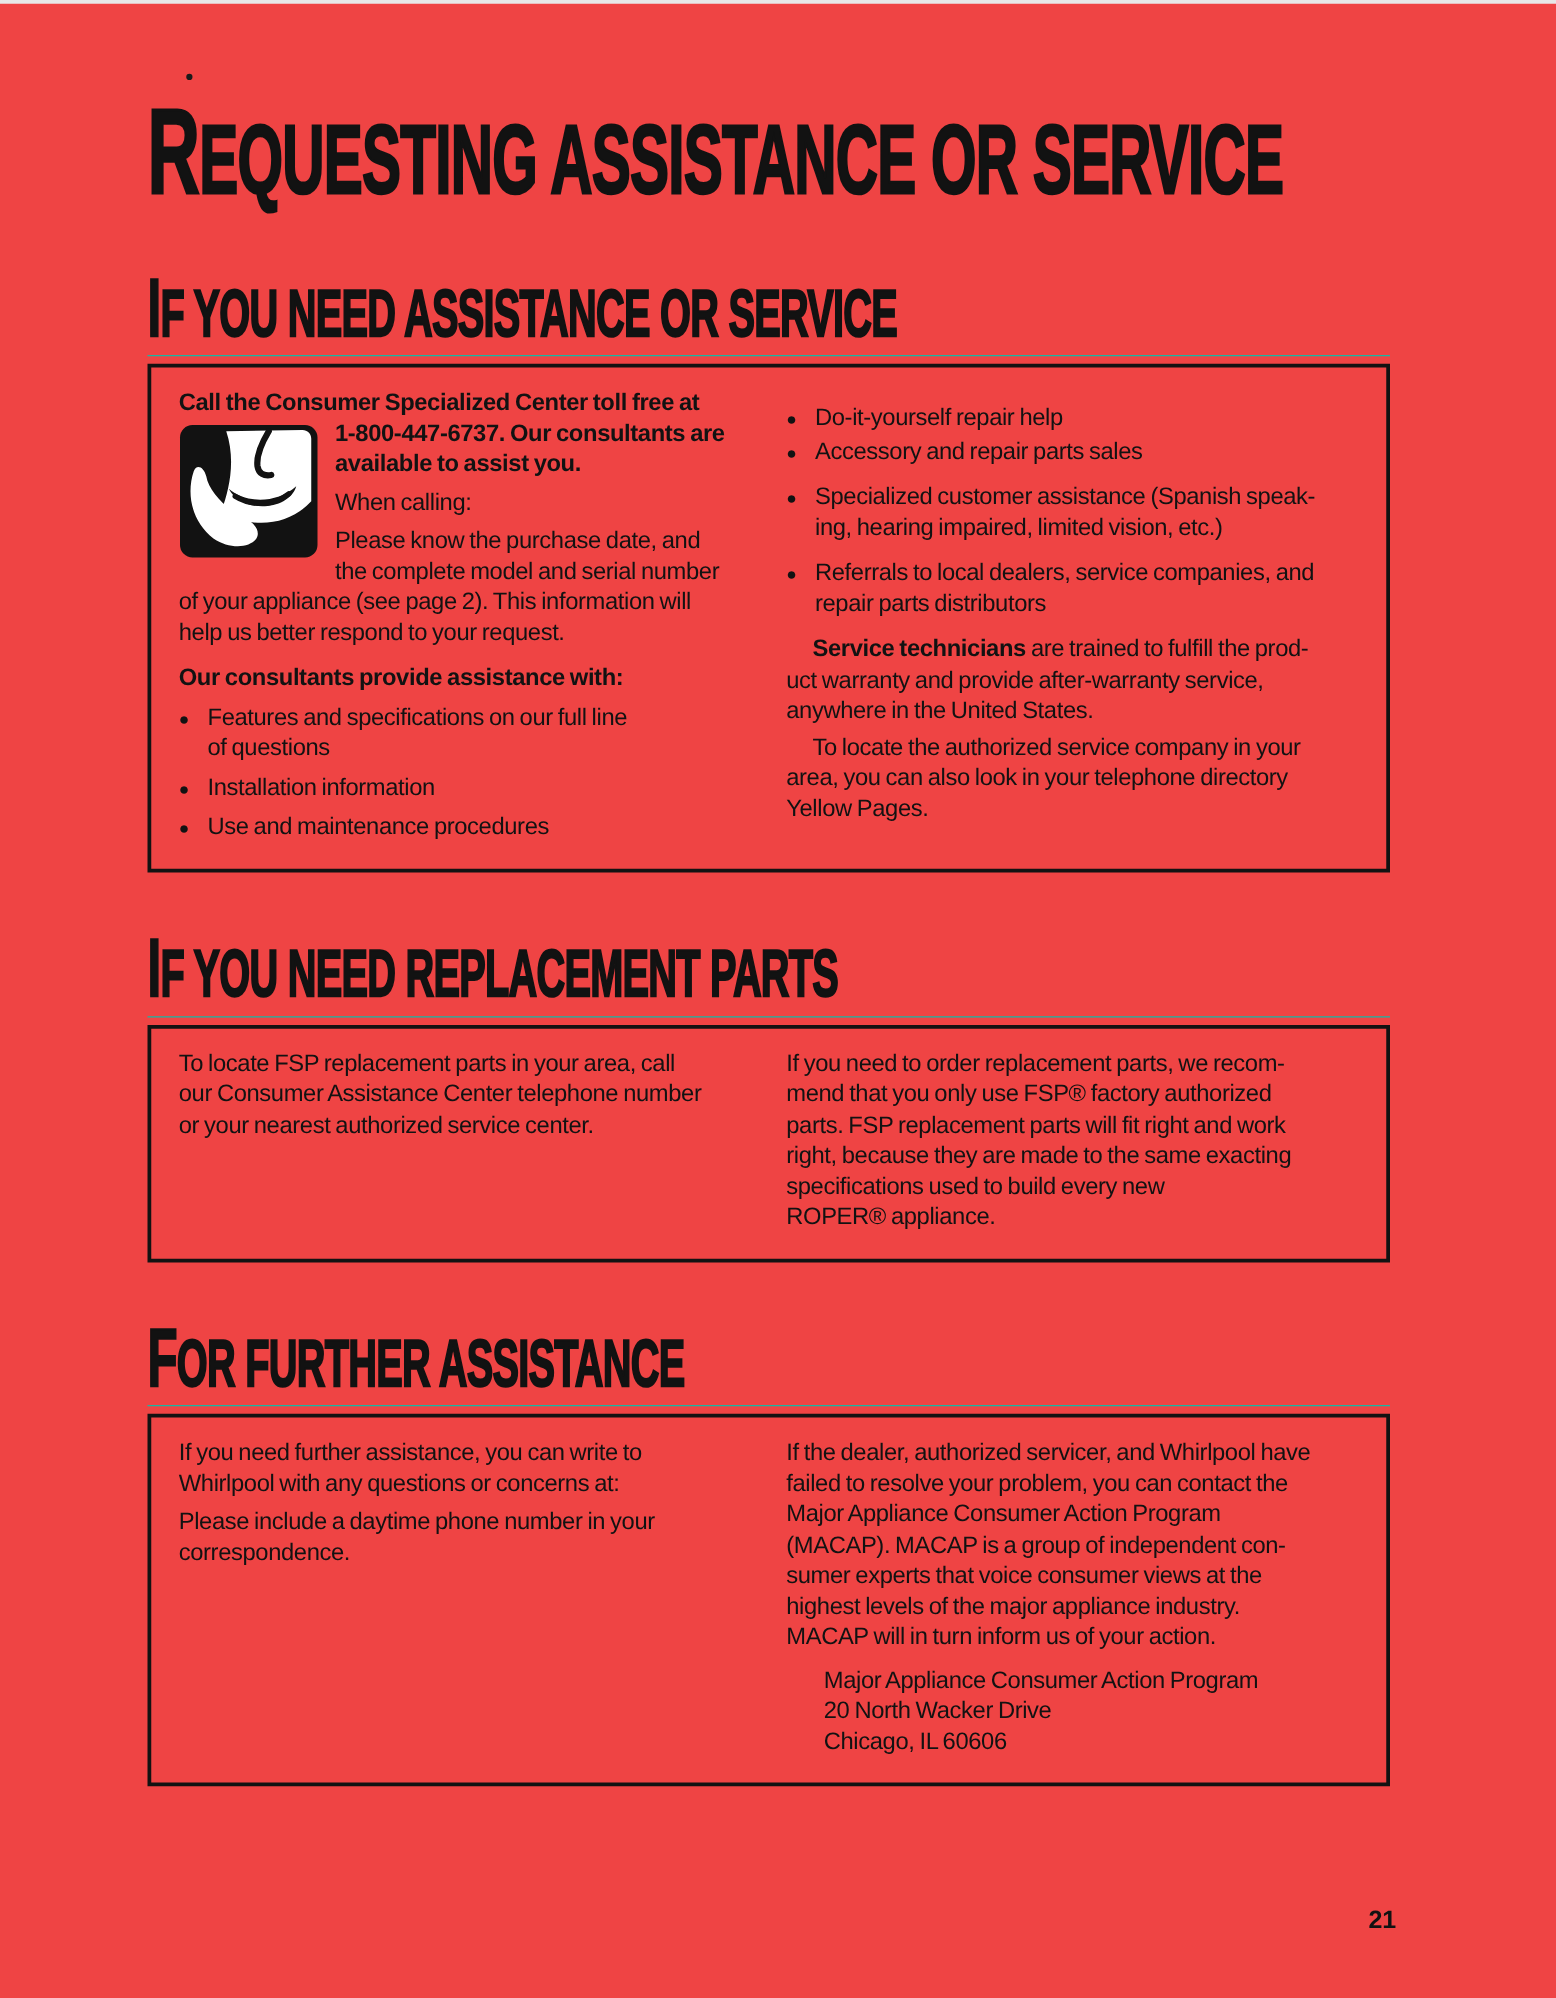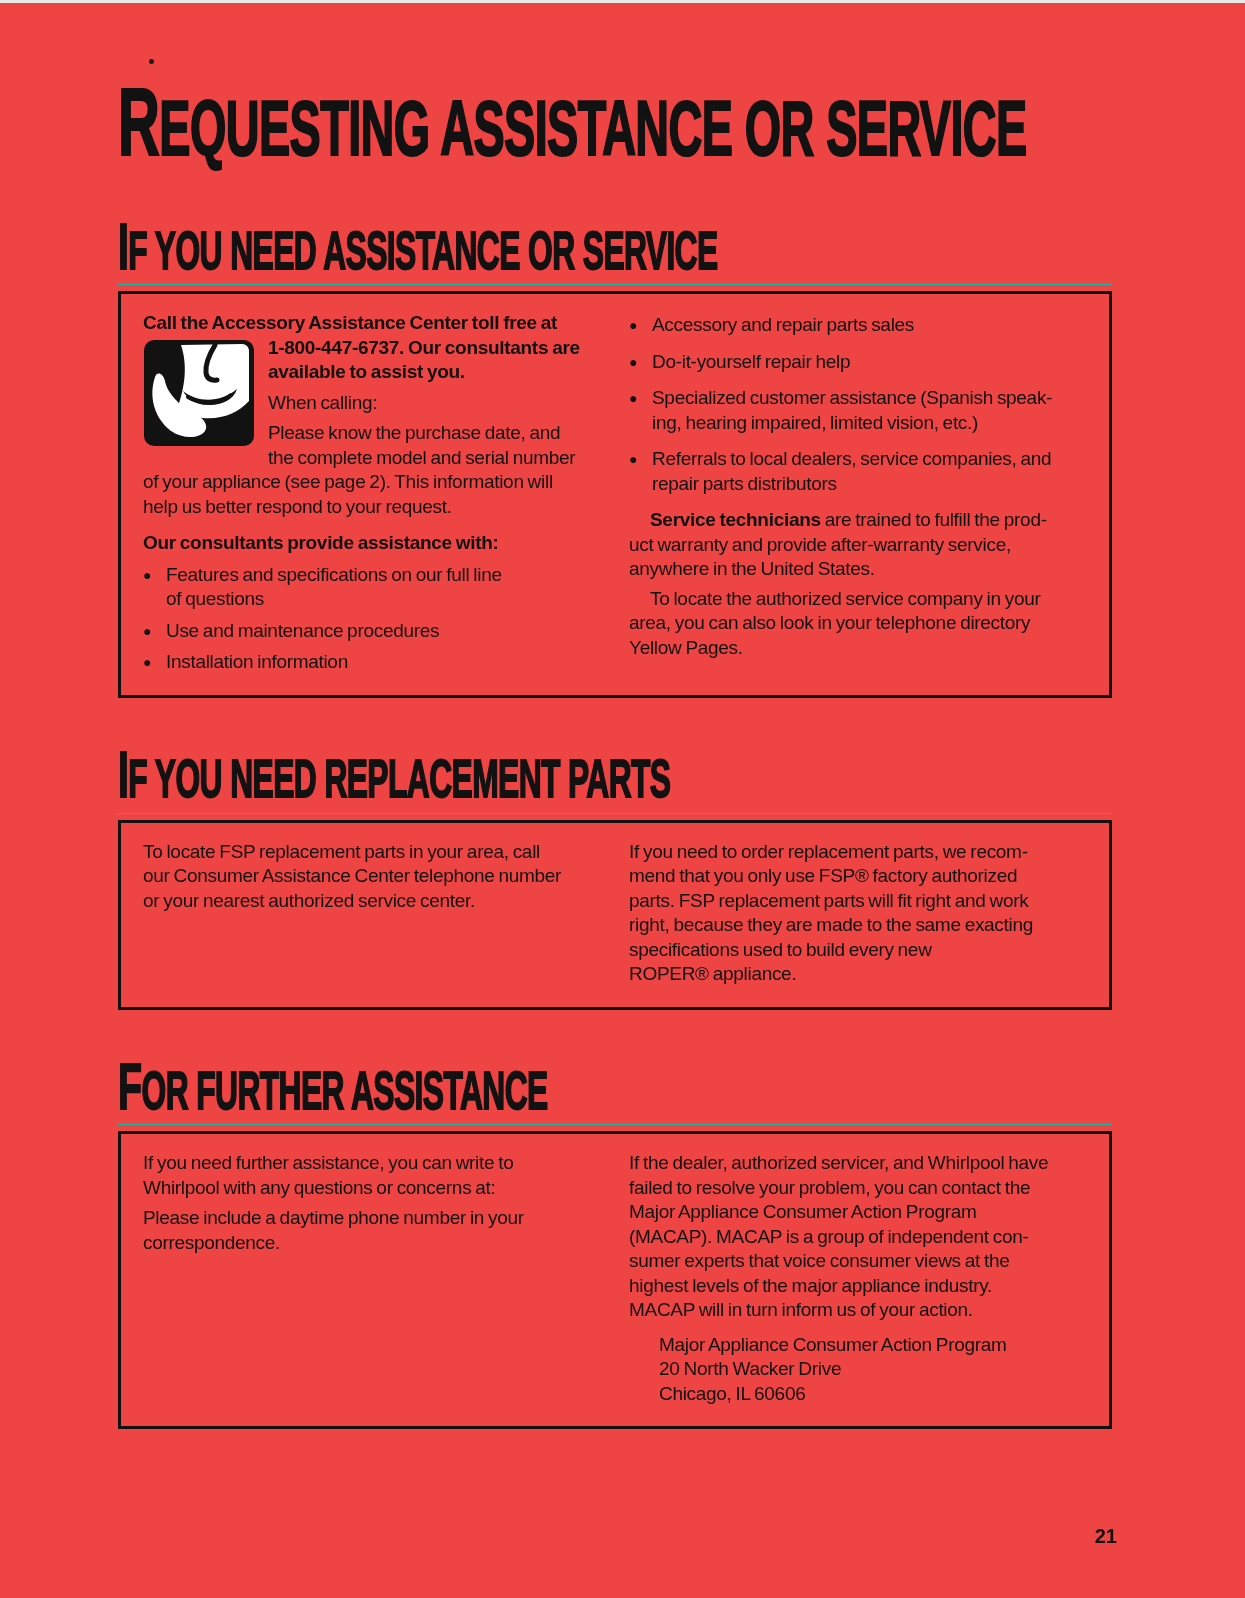--- a/index.html
+++ b/index.html
@@ -101,21 +101,21 @@
 
   <div class="artifact-dot"></div>
 
   <h1 class="display-heading title-heading"><span class="cond">REQUESTING ASSISTANCE OR SERVICE</span></h1>
 
 
   <section class="section">
     <h2 class="display-heading section-heading"><span class="cond">IF YOU NEED ASSISTANCE OR SERVICE</span></h2>
     <div class="box body-text">
       <div class="col">
-        <p class="bold">Call the Accessory Assistance Center toll free at</p>
+        <p class="bold">Call the Consumer Specialized Center toll free at</p>
         <div class="flow">
           <span class="phone-icon">
             <svg viewBox="0 0 112 108" xmlns="http://www.w3.org/2000/svg" aria-hidden="true">
               <rect x="1" y="1" width="110" height="106" rx="10" fill="#121212"></rect>
               <path d="M38 6 C46 30 40 54 34 70 C60 86 90 80 106 62 L106 12 C106 8 103 5 99 5 Z" fill="#ffffff"></path>
               <path d="M72 6 C66 16 62 26 63 34 C64 40 68 42 74 41" fill="none" stroke="#121212" stroke-width="5" stroke-linecap="round"></path>
               <path d="M40 52 C54 64 78 64 94 50 C88 70 50 72 40 52 Z" fill="#121212"></path>
               <path d="M45 58 C58 66 76 66 88 56" fill="none" stroke="#121212" stroke-width="4" stroke-linecap="round"></path>
               <path d="M12 38 C6 56 10 78 28 92 C40 100 56 100 62 92 C66 86 60 78 50 74 C38 68 24 54 22 42 C20 34 14 32 12 38 Z" fill="#ffffff"></path>
             </svg>
@@ -125,28 +125,28 @@
           <p class="lines mt6">When calling:</p>
           <p class="lines mt6">Please know the purchase date, and
 the complete model and serial number
 of your appliance (see page 2). This information will
 help us better respond to your request.</p>
         </div>
         <p class="bold mt12">Our consultants provide assistance with:</p>
         <ul class="bullets">
           <li class="lines">Features and specifications on our full line
 of questions</li>
+          <li class="lines">Installation information</li>
           <li class="lines">Use and maintenance procedures</li>
-          <li class="lines">Installation information</li>
         </ul>
       </div>
       <div class="col">
         <ul class="bullets roomy" style="margin-top:0;">
+          <li class="lines">Do-it-yourself repair help</li>
           <li class="lines" style="margin-top:2px;">Accessory and repair parts sales</li>
-          <li class="lines">Do-it-yourself repair help</li>
           <li class="lines">Specialized customer assistance (Spanish speak-
 ing, hearing impaired, limited vision, etc.)</li>
           <li class="lines">Referrals to local dealers, service companies, and
 repair parts distributors</li>
         </ul>
         <p class="indent mt12"><span class="bold">Service technicians</span><span class="lines"> are trained to fulfill the prod-
 uct warranty and provide after-warranty service,
 anywhere in the United States.</span></p>
         <p class="indent lines mt5">To locate the authorized service company in your
 area, you can also look in your telephone directory

